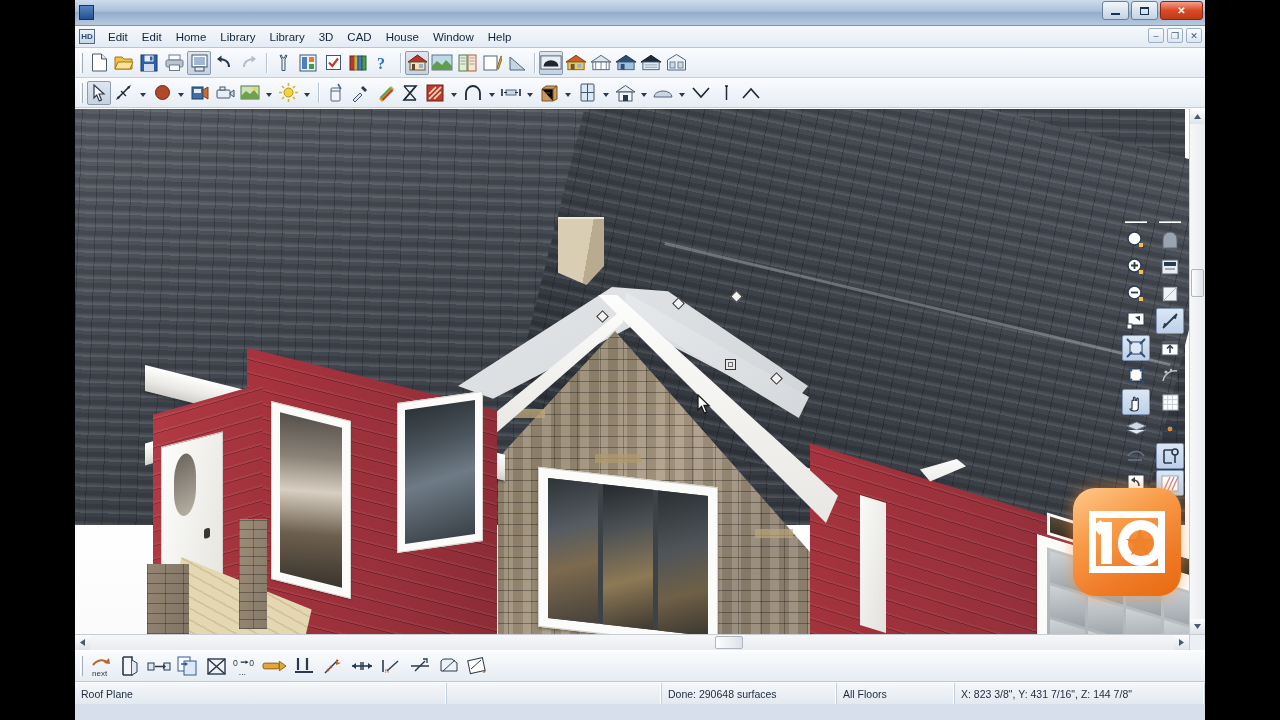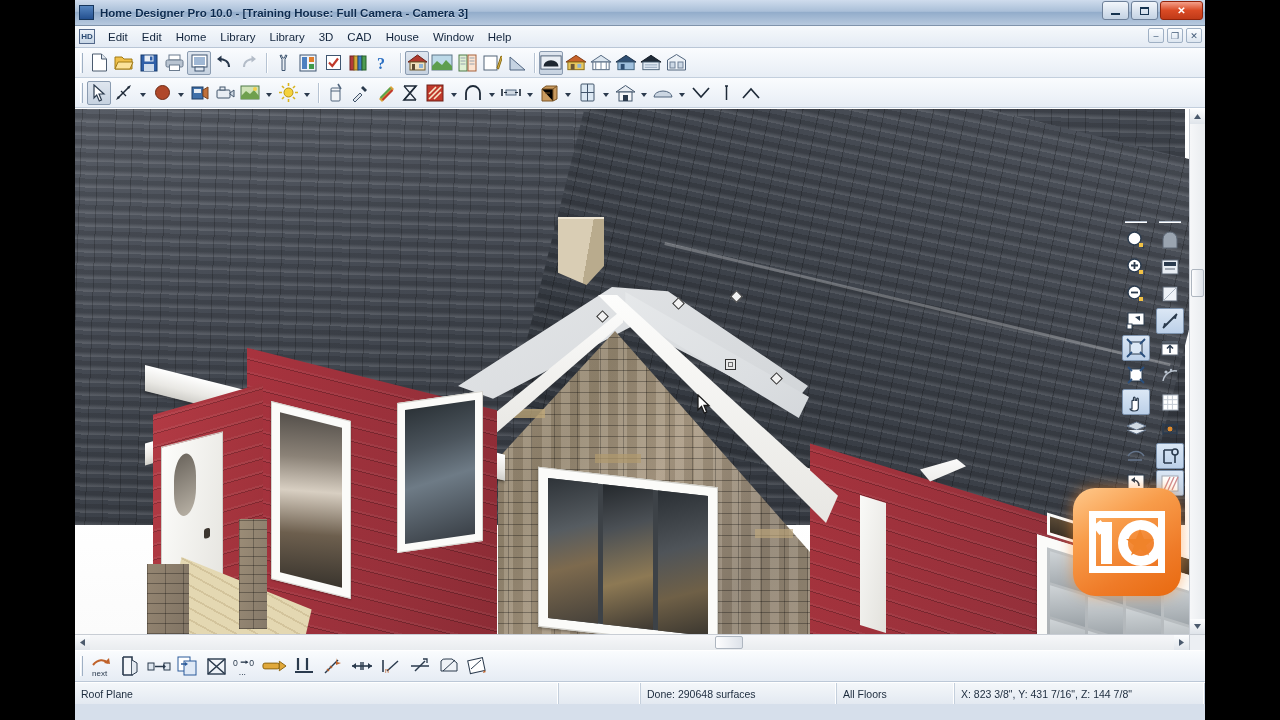--- a/index.html
+++ b/index.html
@@ -435,21 +435,20 @@
 </head>
 <body>
 
 <div class="side-black-l"></div>
 <div class="side-black-r"></div>
 
 <div id="app">
 
   <div class="titlebar">
     <div class="title-appicon"></div>
-    <div class="title-text">Home Designer Pro 10.0 - [Training House: Full Camera - Camera 3]</div>
     <div class="win-btns">
       <div class="wb">
           <div class="mini-min"></div>
         </div>
       <div class="wb">
           <div class="mini-max"></div>
         </div>
       <div class="wb close">✕</div>
     </div>
   </div>
@@ -1154,20 +1153,20 @@
     <div class="etb">
       <svg width="22" height="19" viewBox="0 0 22 19">
           <rect x="2" y="2" width="15" height="13" fill="#fff" stroke="#2a3a4d" transform="rotate(-12 10 9)"></rect>
           <path d="M4 12L14 3" stroke="#2a3a4d"></path>
           <path d="M17 13l2 2-3 1z" fill="#c0622a"></path>
         </svg>
     </div>
   </div>
 
   <div class="statusbar">
-    <div class="sb-cell" style="width:484px;">Roof Plane</div>
+    <div class="sb-cell" style="width:372px;">Roof Plane</div>
     <div class="sb-cell grow"></div>
-    <div class="sb-cell" style="width:196px;">Done:  290648 surfaces</div>
+    <div class="sb-cell" style="width:175px;">Done:  290648 surfaces</div>
     <div class="sb-cell" style="width:118px;">All Floors</div>
     <div class="sb-cell" style="width:250px;">X: 823 3/8", Y: 431 7/16", Z: 144 7/8"</div>
   </div>
 
 </div>
 
 </body></html>

